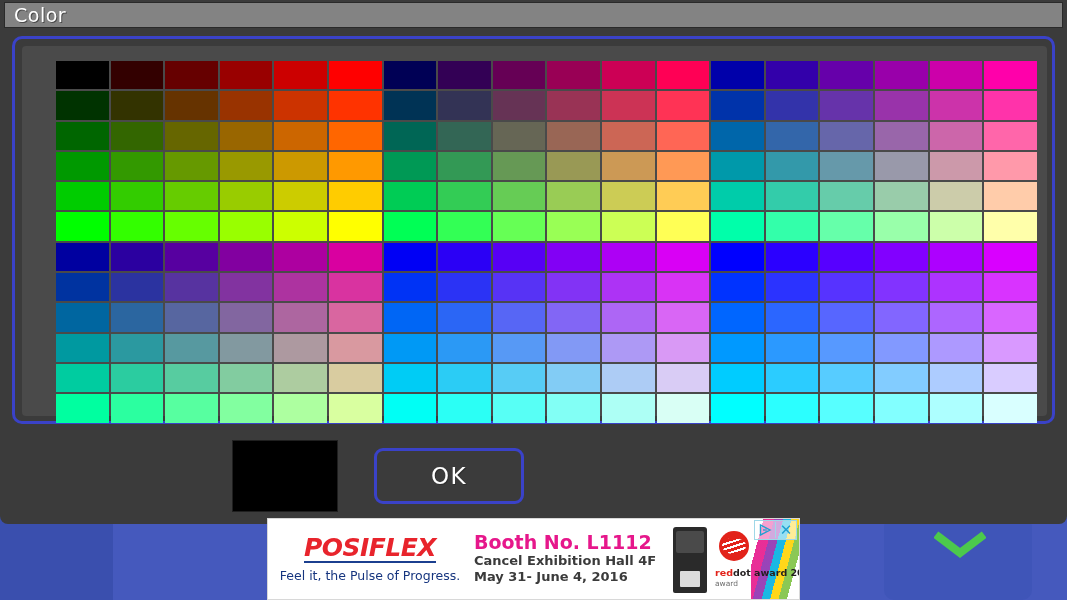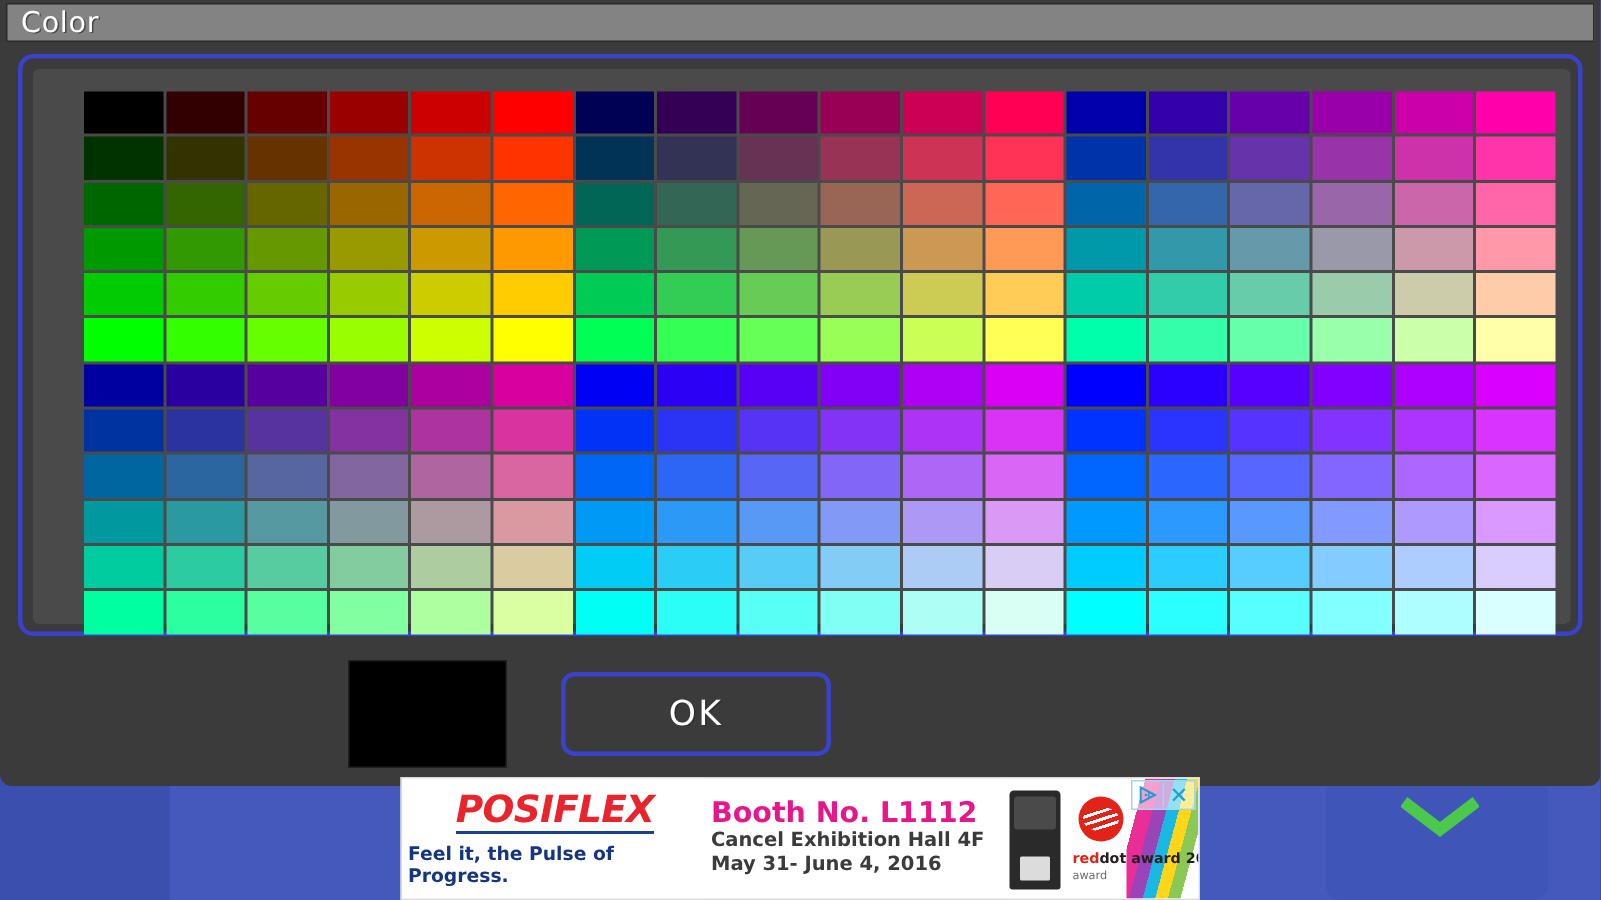--- a/index.html
+++ b/index.html
@@ -137,21 +137,21 @@
     font-size: 23px;
     font-family: "DejaVu Sans", sans-serif;
     letter-spacing: 1.5px;
     display: flex;
     align-items: center;
     justify-content: center;
     cursor: pointer;
     text-shadow: 1px 1px 0 #2e2e2e;
     padding: 0;
   }
-  .btn-ok     { left: 374px; width: 180px; }
+  .btn-ok     { left: 374px; width: 150px; }
   .btn-cancel { left: 611px; width: 180px; }
   .btn-more   { left: 851px; width: 180px; }
 
   
   .ad {
     position: absolute;
     left: 267px;
     top: 518px;
     width: 533px;
     height: 82px;
@@ -179,21 +179,21 @@
     font-weight: bold;
     font-style: italic;
     letter-spacing: -0.5px;
     font-family: "DejaVu Sans", sans-serif;
     border-bottom: 2px solid #1b3f8f;
     line-height: 1.05;
   }
   .posiflex-tag {
     color: #16357f;
     font-size: 12.5px;
-    font-weight: bold;
+    font-weight: normal;
     margin-top: 5px;
     font-family: "DejaVu Sans", sans-serif;
   }
   .ad-mid {
     width: 86px;
     display: flex;
     flex-direction: column;
     justify-content: center;
     align-items: center;
   }

